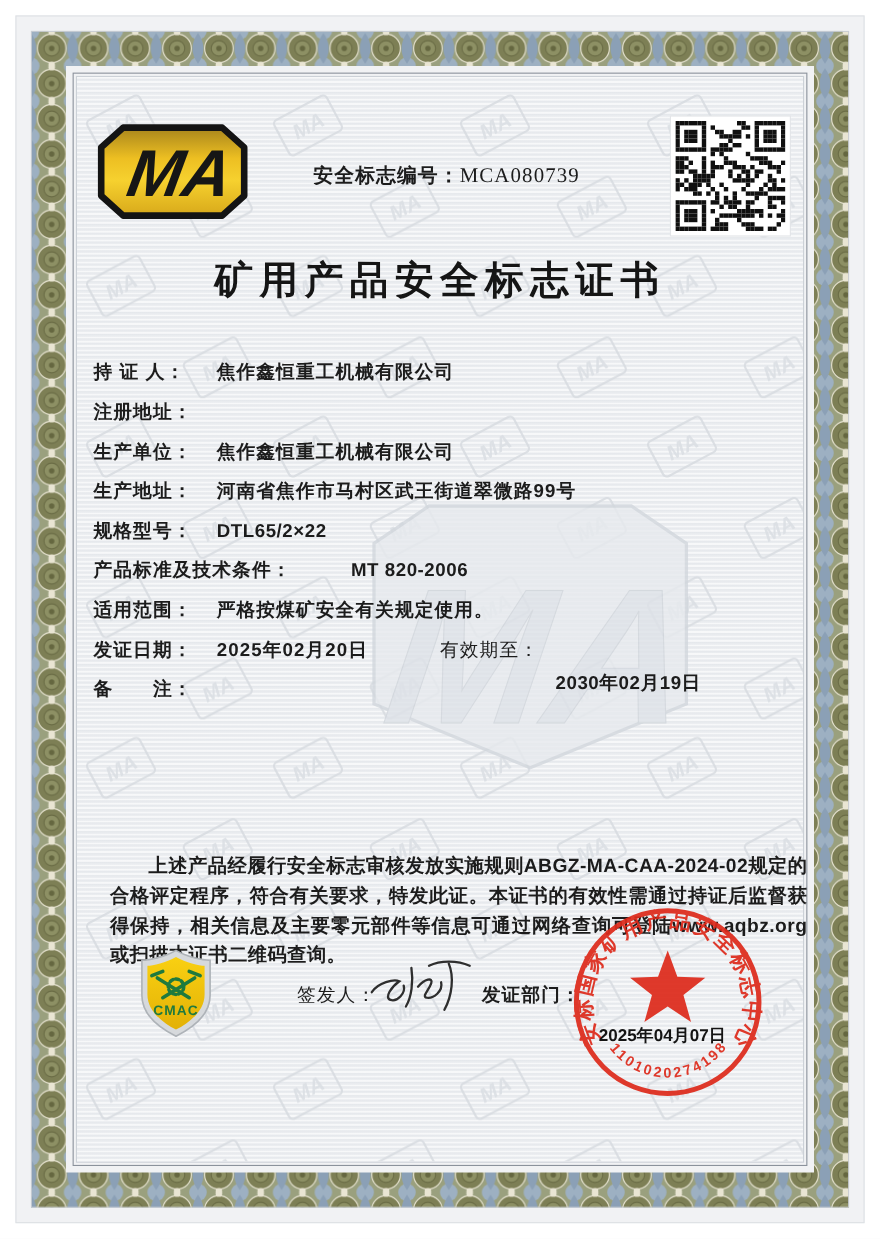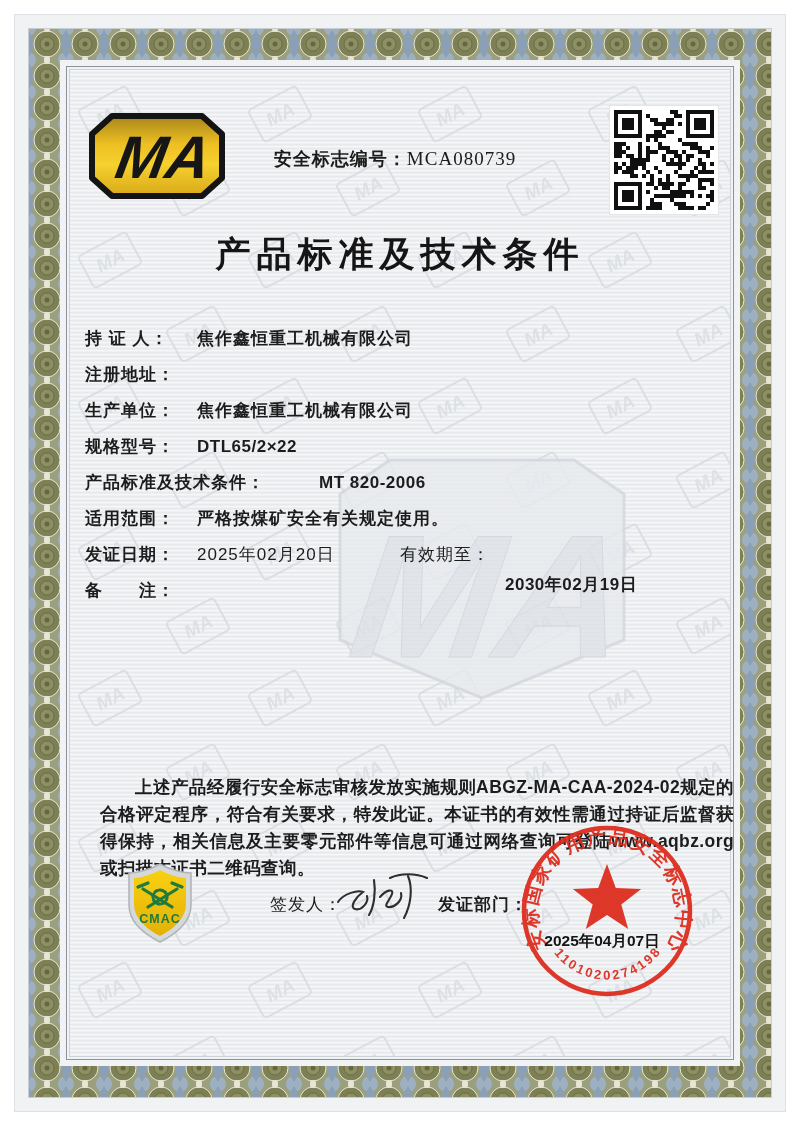--- a/index.html
+++ b/index.html
@@ -8,34 +8,34 @@
   .lace{position:absolute;left:14px;top:14px;right:14px;bottom:14px;
         background:#f1f2f4;border:1px solid #dde0e4;}
   .band-svg{position:absolute;left:28px;top:28px;}
   .paper{position:absolute;left:70px;top:70px;width:660px;height:986px;
          background-color:#edeff2;
          background-image:repeating-linear-gradient(180deg,
             rgba(255,255,255,0.55) 0px, rgba(255,255,255,0.55) 1px,
             rgba(202,208,215,0.22) 2px, rgba(255,255,255,0) 4px);}
   .wm-svg{position:absolute;left:70px;top:70px;pointer-events:none;}
   .abs{position:absolute;}
-  .serial{left:225px;top:147px;width:340px;text-align:center;font-size:18px;}
+  .serial{left:236px;top:147px;width:340px;text-align:center;font-size:18px;}
   .serial .lbl{font-weight:700;letter-spacing:1px;}
   .serial .num{font-family:"Liberation Serif",serif;font-size:19px;letter-spacing:1px;}
   .qr-box{left:610px;top:106px;width:100px;height:100px;background:#ffffff;
           padding:4px;box-shadow:0 0 0 1px #e3e5e8;}
   .title{left:0;right:0;top:231px;text-align:center;font-size:35px;font-weight:800;
          letter-spacing:6px;color:#151515;}
   .fields{left:85px;top:321px;width:632px;}
   .frow{position:relative;height:36px;font-size:17px;line-height:36px;}
   .flabel{position:absolute;left:0;font-weight:700;letter-spacing:1px;white-space:pre;}
   .fvalue{position:absolute;left:112px;font-weight:700;letter-spacing:1px;white-space:nowrap;}
   .fvalue.num{letter-spacing:0.5px;}
   .frow-long .fvalue{left:234px;font-weight:600;}
-  .frow-date .fvalue{font-weight:400;}
+  .frow-date .fvalue{font-weight:700;}
   .flabel2{position:absolute;left:315px;font-weight:400;letter-spacing:1px;}
   .fvalue2{position:absolute;left:420px;font-weight:600;letter-spacing:0.5px;white-space:nowrap;margin-top:30px;}
   .statement{left:100px;top:750px;width:634px;font-size:17.5px;line-height:27px;
              font-weight:700;text-align:justify;text-indent:2em;letter-spacing:0.4px;margin-top:24px;}
   .signer-label{left:270px;top:893px;font-size:17px;font-weight:400;letter-spacing:1px;}
   .issuer-label{left:438px;top:893px;font-size:17px;font-weight:700;letter-spacing:1px;}
   .sig-svg{left:330px;top:866px;}
   .cmac-svg{left:124px;top:862px;}
   .ma-svg{left:88px;top:112px;}
   .stamp-svg{left:502px;top:806px;}
@@ -403,33 +403,37 @@
           <rect x="64" y="96" width="4" height="4"></rect>
           <rect x="68" y="96" width="4" height="4"></rect>
           <rect x="72" y="96" width="4" height="4"></rect>
           <rect x="76" y="96" width="4" height="4"></rect>
           <rect x="84" y="96" width="4" height="4"></rect>
           <rect x="88" y="96" width="4" height="4"></rect>
         </g>
       </svg>
   </div>
 
-  <div class="abs title">产品标准及技术条件</div>
+  <div class="abs title">矿用产品安全标志证书</div>
 
   <div class="abs fields">
     <div class="frow">
       <span class="flabel">持 证 人：</span>
       <span class="fvalue">焦作鑫恒重工机械有限公司</span>
     </div>
     <div class="frow">
       <span class="flabel">注册地址：</span>
     </div>
     <div class="frow">
       <span class="flabel">生产单位：</span>
       <span class="fvalue">焦作鑫恒重工机械有限公司</span>
+    </div>
+    <div class="frow">
+      <span class="flabel">生产地址：</span>
+      <span class="fvalue">河南省焦作市马村区武王街道翠微路99号</span>
     </div>
     <div class="frow">
       <span class="flabel">规格型号：</span>
       <span class="fvalue num">DTL65/2×22</span>
     </div>
     <div class="frow frow-long">
       <span class="flabel">产品标准及技术条件：</span>
       <span class="fvalue num">MT 820-2006</span>
     </div>
     <div class="frow">

